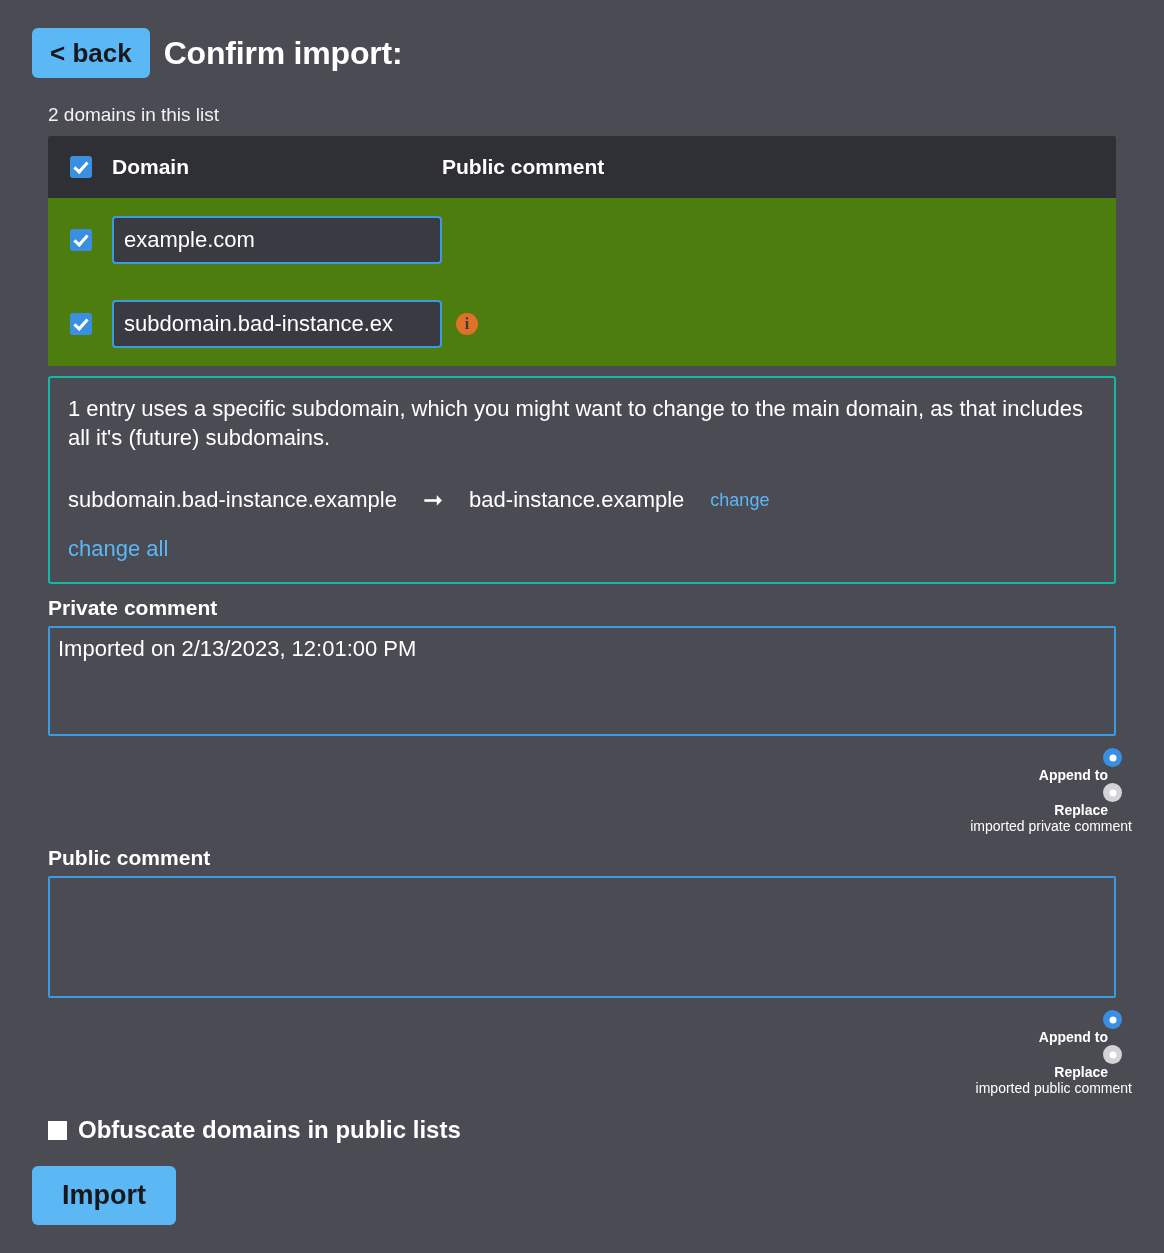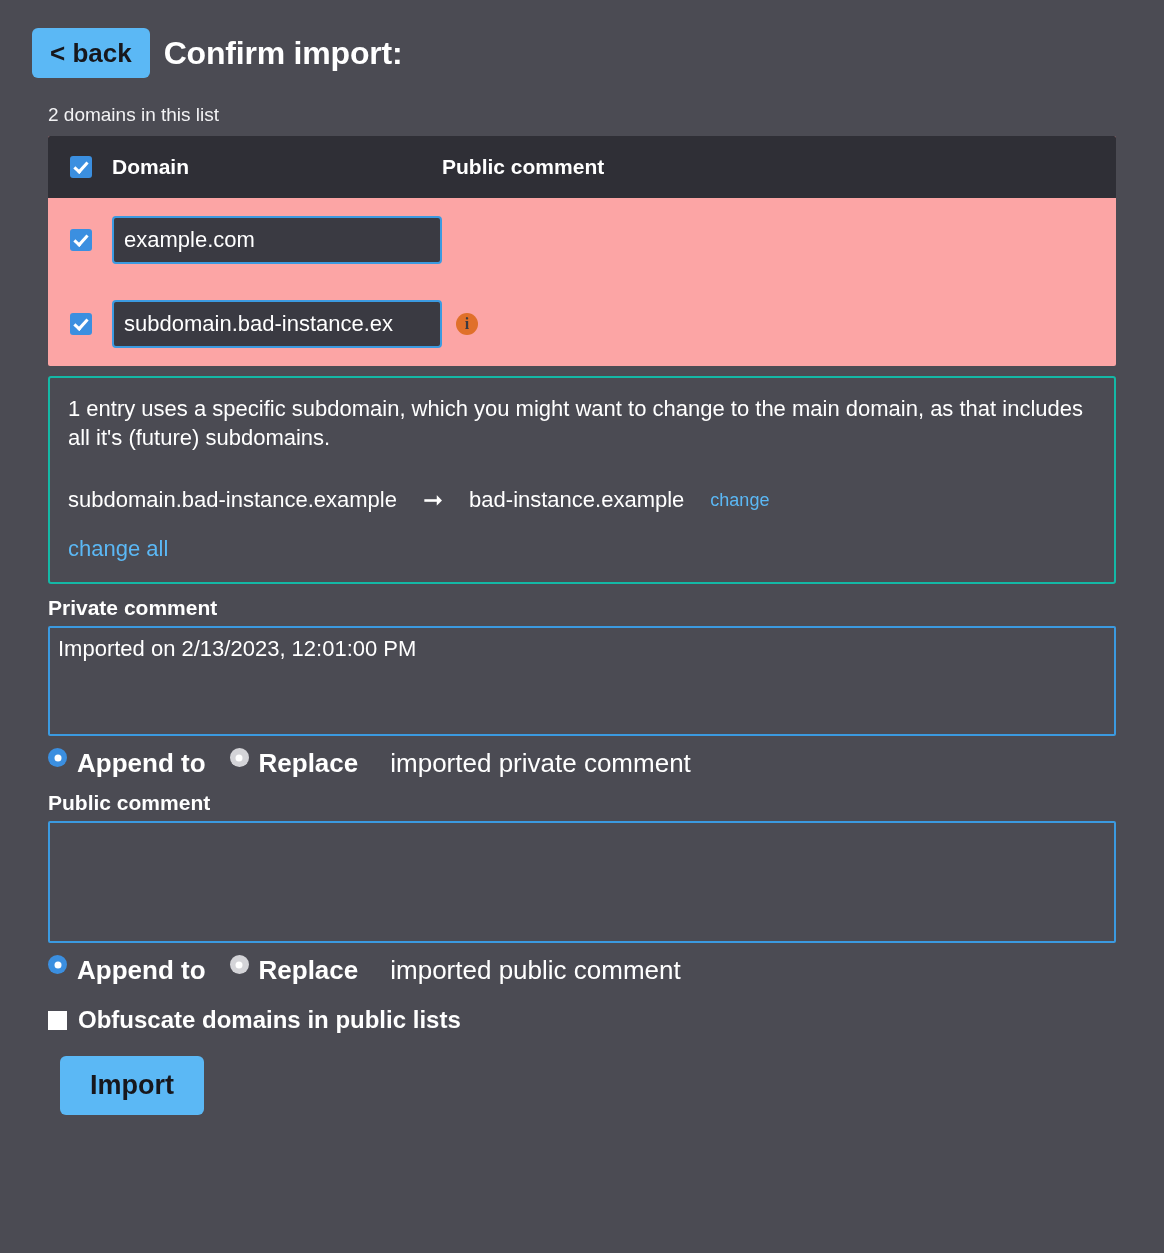--- a/index.html
+++ b/index.html
@@ -45,21 +45,21 @@
     letter-spacing: -0.2px;
   }
   
   .count-text {
     font-size: 19px;
     color: #f2f2f4;
     margin: 0 0 10px 16px;
   }
   
   .table {
-    background: #fca5a5;
+    background: #4d7c0f;
     margin: 10px 16px;
     border-radius: 2px;
     overflow: hidden;
   }
   .table-head {
     display: flex;
     align-items: center;
     background: #2f2f36;
     height: 62px;
     padding: 0 0 0 22px;
@@ -188,23 +188,24 @@
     font-size: 22px;
     font-family: "Liberation Sans", sans-serif;
     padding: 8px 8px;
     resize: none;
     outline: none;
   }
   .ta-private { height: 110px; }
   .ta-public { height: 122px; }
   .radio-row {
     display: flex;
-    align-items: flex-start;
+    align-items: flex-end;
     margin: 12px 0 0 16px;
-    font-size: 26px;
+    font-size: 14px;
+    flex-direction: column;
   }
   .radio {
     width: 19px;
     height: 19px;
     border-radius: 50%;
     background: #d4d4d8;
     position: relative;
     display: inline-block;
     cursor: pointer;
     flex: none;
@@ -241,21 +242,21 @@
     height: 19px;
     background: #ffffff;
     border: 1px solid #ffffff;
     box-sizing: border-box;
     margin-right: 11px;
     cursor: pointer;
     flex: none;
   }
   .obf-label { font-weight: bold; }
   .import-button {
-    margin: 22px 0 0 28px;
+    margin: 22px 0 0 0;
     background: #5bb8f5;
     color: #17171c;
     border: none;
     border-radius: 6px;
     font-size: 27px;
     font-weight: bold;
     padding: 14px 30px;
     cursor: pointer;
     font-family: "Liberation Sans", sans-serif;
   }

